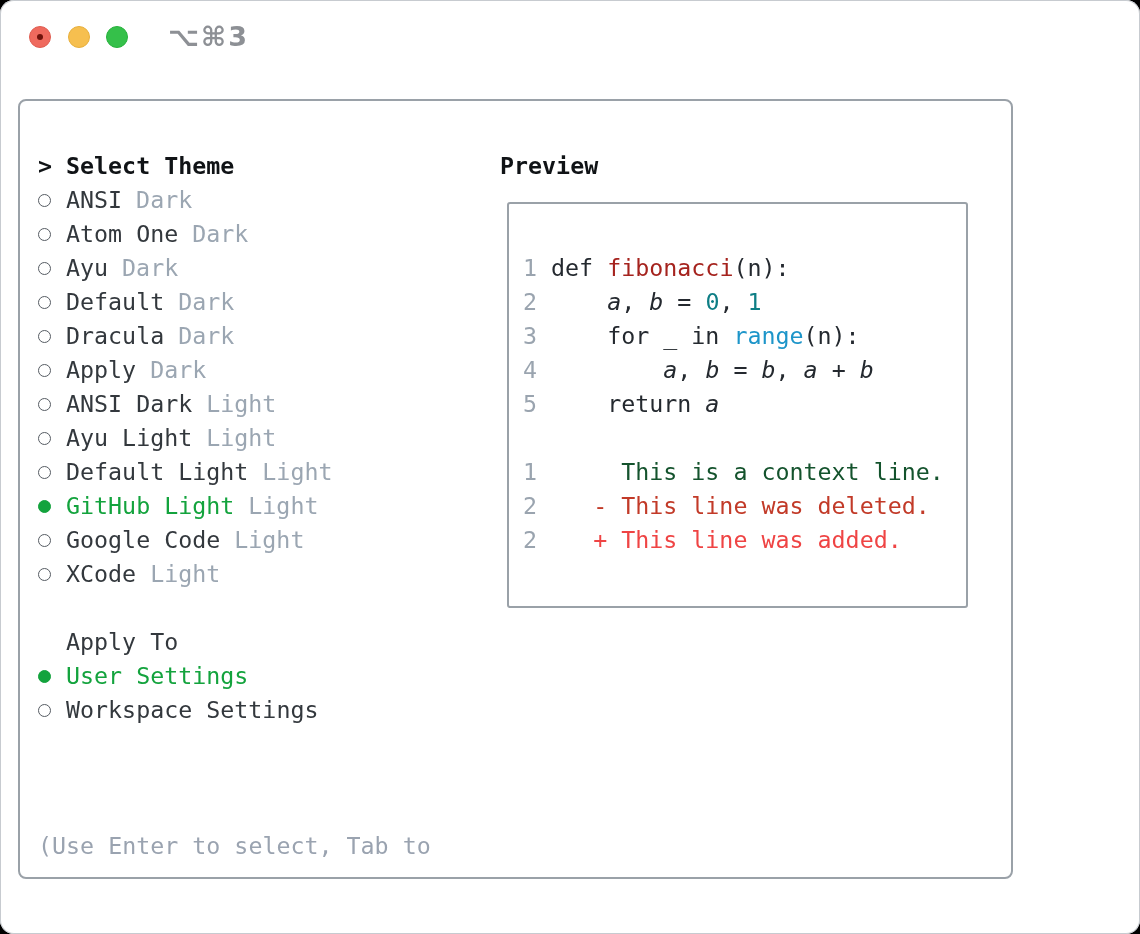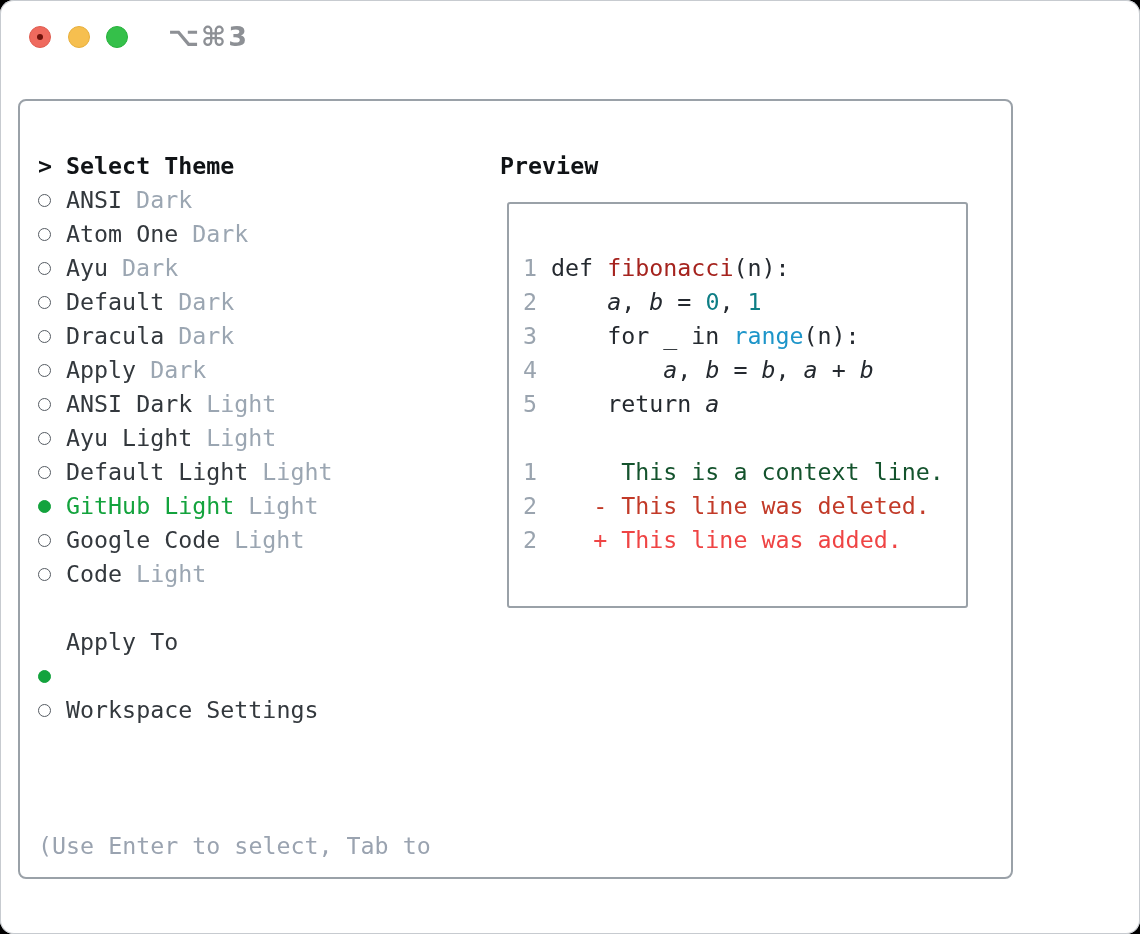--- a/index.html
+++ b/index.html
@@ -86,26 +86,26 @@
       <div class="row"><span class="marker"><span class="radio"></span></span><span class="name ">Atom One</span><span class="variant">Dark</span></div>
       <div class="row"><span class="marker"><span class="radio"></span></span><span class="name ">Ayu</span><span class="variant">Dark</span></div>
       <div class="row"><span class="marker"><span class="radio"></span></span><span class="name ">Default</span><span class="variant">Dark</span></div>
       <div class="row"><span class="marker"><span class="radio"></span></span><span class="name ">Dracula</span><span class="variant">Dark</span></div>
       <div class="row"><span class="marker"><span class="radio"></span></span><span class="name ">Apply</span><span class="variant">Dark</span></div>
       <div class="row"><span class="marker"><span class="radio"></span></span><span class="name ">ANSI Dark</span><span class="variant">Light</span></div>
       <div class="row"><span class="marker"><span class="radio"></span></span><span class="name ">Ayu Light</span><span class="variant">Light</span></div>
       <div class="row"><span class="marker"><span class="radio"></span></span><span class="name ">Default Light</span><span class="variant">Light</span></div>
       <div class="row"><span class="marker"><span class="radio sel"></span></span><span class="name sel">GitHub Light</span><span class="variant">Light</span></div>
       <div class="row"><span class="marker"><span class="radio"></span></span><span class="name ">Google Code</span><span class="variant">Light</span></div>
-      <div class="row"><span class="marker"><span class="radio"></span></span><span class="name ">Code</span><span class="variant">Light</span></div>
+      <div class="row"><span class="marker"><span class="radio"></span></span><span class="name ">XCode</span><span class="variant">Light</span></div>
     </div>
 
   <div id="apply-list">
       <div class="row"><span class="marker"></span><span class="name hdr2">Apply To</span></div>
-      <div class="row"><span class="marker"><span class="radio sel"></span></span></div>
+      <div class="row"><span class="marker"><span class="radio sel"></span></span><span class="name sel">User Settings</span></div>
       <div class="row"><span class="marker"><span class="radio"></span></span><span class="name ">Workspace Settings</span></div>
     </div>
 
   <div id="hint">
     <div>(Use Enter to select, Tab to</div>
     <div>change focus)</div>
   </div>
 
   <div id="preview-title">Preview</div>
   <div id="preview-box"></div>

